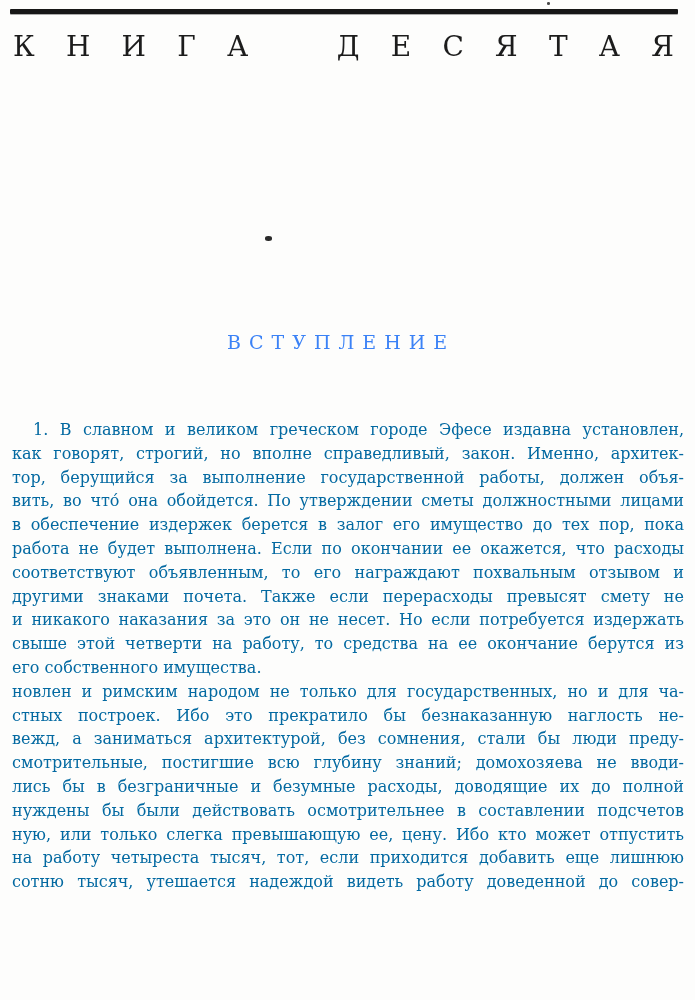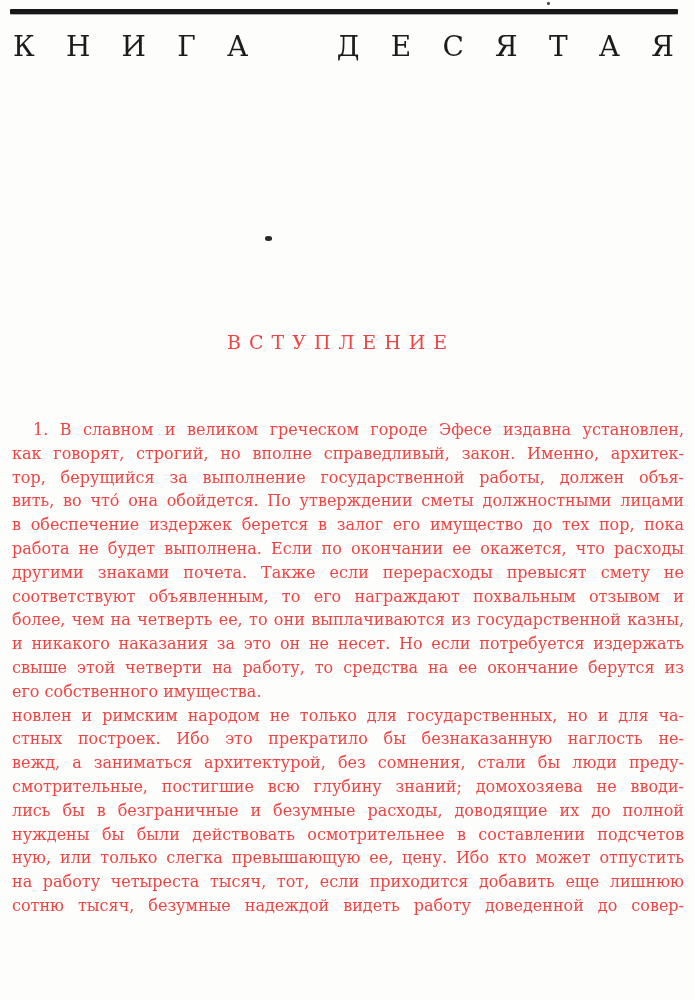--- a/index.html
+++ b/index.html
@@ -41,30 +41,30 @@
   .section-heading {
     position: absolute;
     left: 227px;
     top: 331px;
     margin: 0;
     font-size: 19px;
     font-weight: 500;
     letter-spacing: 8px;
     line-height: 1.2;
     white-space: nowrap;
-    color: #ef4444;
+    color: #3b82f6;
   }
   .body-text {
     position: absolute;
     left: 12px;
     top: 418px;
     width: 672px;
     font-size: 16px;
     line-height: 23.8px;
-    color: #ef4444;
+    color: #0369a1;
   }
   .paragraph { margin: 0; }
   .line {
     text-align: justify;
     text-align-last: justify;
     max-height: 23.8px;
     overflow: hidden;
     white-space: normal;
   }
   .line.indent { text-indent: 21px; }
@@ -101,32 +101,31 @@
   <div class="ink-dot dot1"></div>
   <h2 class="section-heading">ВСТУПЛЕНИЕ</h2>
   <div class="body-text">
     <div class="paragraph">
         <div class="line indent">1. В славном и великом греческом городе Эфесе издавна установлен,</div>
         <div class="line">как говорят, строгий, но вполне справедливый, закон. Именно, архитек-</div>
         <div class="line">тор, берущийся за выполнение государственной работы, должен объя-</div>
         <div class="line">вить, во что́ она обойдется. По утверждении сметы должностными лицами</div>
         <div class="line">в обеспечение издержек берется в залог его имущество до тех пор, пока</div>
         <div class="line">работа не будет выполнена. Если по окончании ее окажется, что расходы</div>
+        <div class="line">соответствуют объявленным, то его награждают похвальным отзывом и</div>
         <div class="line">другими знаками почета. Также если перерасходы превысят смету не</div>
-        <div class="line">соответствуют объявленным, то его награждают похвальным отзывом и</div>
-        <div class="line">более, чем на четверть ее, то они выплачиваются из государственной казны,</div>
         <div class="line">и никакого наказания за это он не несет. Но если потребуется издержать</div>
         <div class="line">свыше этой четверти на работу, то средства на ее окончание берутся из</div>
         <div class="line flush">его собственного имущества.</div>
       </div>
     <div class="paragraph">
         <div class="line">новлен и римским народом не только для государственных, но и для ча-</div>
         <div class="line">стных построек. Ибо это прекратило бы безнаказанную наглость не-</div>
         <div class="line">вежд, а заниматься архитектурой, без сомнения, стали бы люди преду-</div>
         <div class="line">смотрительные, постигшие всю глубину знаний; домохозяева не вводи-</div>
         <div class="line">лись бы в безграничные и безумные расходы, доводящие их до полной</div>
         <div class="line">нуждены бы были действовать осмотрительнее в составлении подсчетов</div>
         <div class="line">ную, или только слегка превышающую ее, цену. Ибо кто может отпустить</div>
         <div class="line">на работу четыреста тысяч, тот, если приходится добавить еще лишнюю</div>
-        <div class="line">сотню тысяч, безумные надеждой видеть работу доведенной до совер-</div>
+        <div class="line">сотню тысяч, утешается надеждой видеть работу доведенной до совер-</div>
       </div>
   </div>
 </div>
 
 </body></html>

